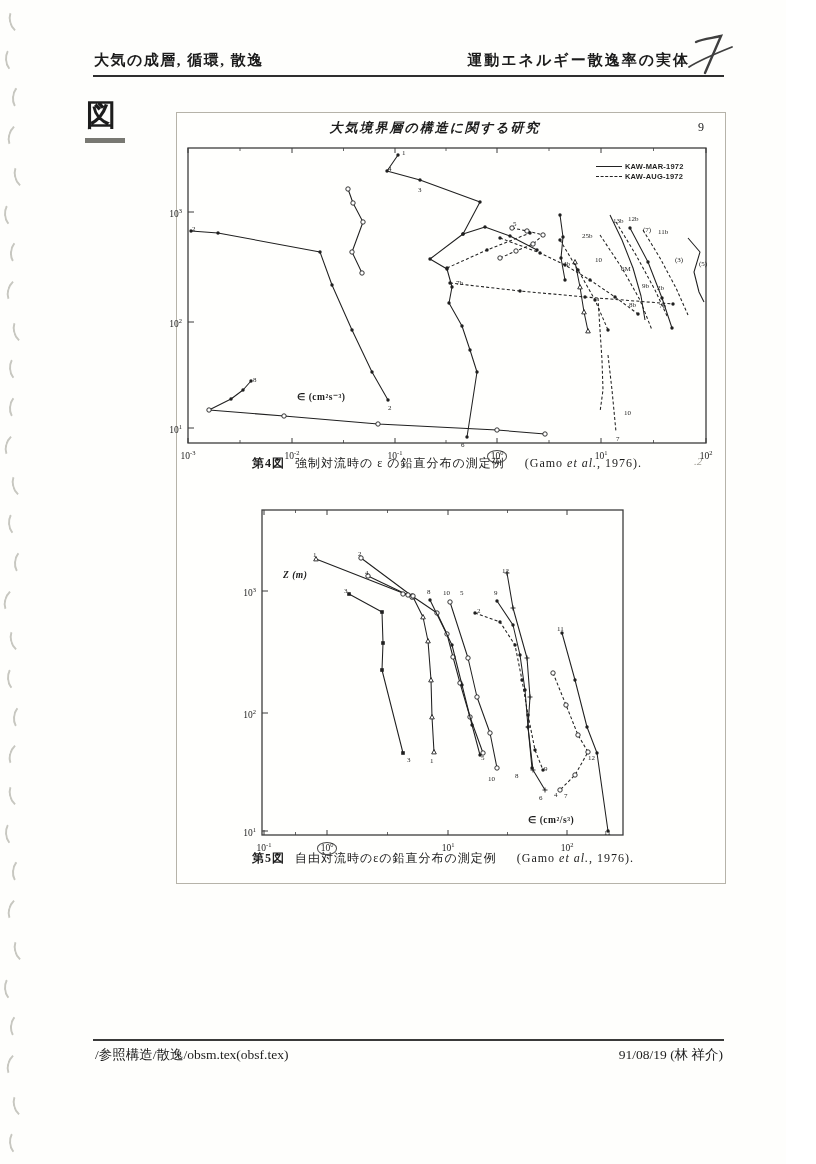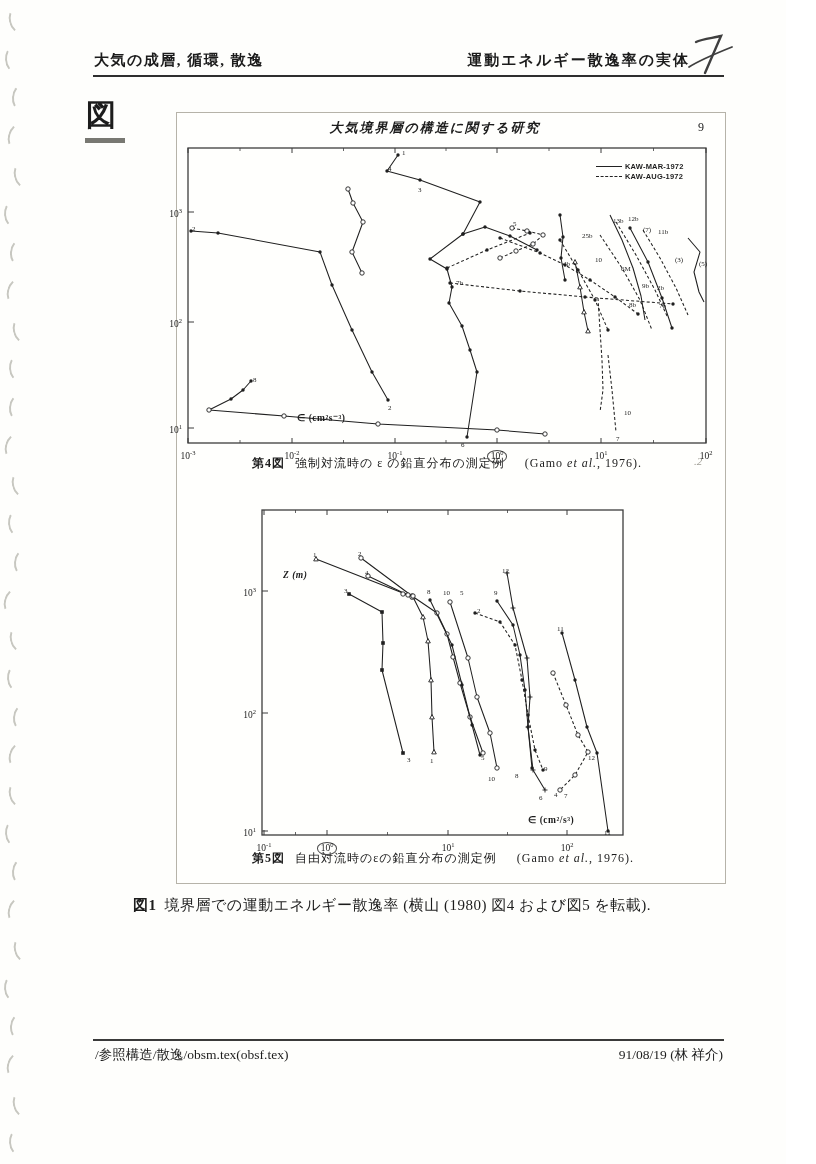--- a/index.html
+++ b/index.html
@@ -345,23 +345,20 @@
       <text x="564" y="798" font-size="7" fill="#1f1f1f" font-family="&quot;Liberation Serif&quot;, serif">7</text>
       <text x="604" y="835" font-size="7" fill="#1f1f1f" font-family="&quot;Liberation Serif&quot;, serif">11</text>
     </svg>
 
   <div class="abs cap cap4">
     <span class="cap-label">第4図</span><span>強制対流時の ε の鉛直分布の測定例</span><span class="cap-ref"><span>(Gamo </span><i>et al.</i><span>, 1976).</span></span>
   </div>
   <div class="abs cap cap5">
     <span class="cap-label">第5図</span><span>自由対流時のεの鉛直分布の測定例</span><span class="cap-ref"><span>(Gamo </span><i>et al.</i><span>, 1976).</span></span>
   </div>
-  <div class="abs main-cap">
-    <span class="cap-label">図1</span><span>境界層での運動エネルギー散逸率 (横山 (1980) 図4 および図5 を転載).</span>
-  </div>
 
   <div class="abs f-rule"></div>
   <div class="abs f-left">/参照構造/散逸/obsm.tex(obsf.tex)</div>
   <div class="abs f-right">91/08/19 (林 祥介)</div>
 
 <div class="bind" style="top: 8px; left: 9px; transform: rotate(-15deg);"></div>
     <div class="bind" style="top: 46.7px; left: 5.3px; transform: rotate(-5deg);"></div>
     <div class="bind" style="top: 85.4px; left: 11.6px; transform: rotate(5deg);"></div>
     <div class="bind" style="top: 124.1px; left: 7.9px; transform: rotate(15deg);"></div>
     <div class="bind" style="top: 162.8px; left: 14.2px; transform: rotate(-15deg);"></div>
@@ -392,21 +389,21 @@
     <div class="bind" style="top: 1130.3px; left: 9.2px; transform: rotate(-5deg);"></div>
     <span class="tick" style="left: 173px; top: 447px;"><span>10<sup>-3</sup></span></span>
     <span class="tick" style="left: 277px; top: 447px;"><span>10<sup>-2</sup></span></span>
     <span class="tick" style="left: 380px; top: 447px;"><span>10<sup>-1</sup></span></span>
     <span class="tick" style="left: 482px; top: 447px;"><span class="circ">10<sup>0</sup></span></span>
     <span class="tick" style="left: 586px; top: 447px;"><span>10<sup>1</sup></span></span>
     <span class="tick" style="left: 691px; top: 447px;"><span>10<sup>2</sup></span></span>
     <span class="tick yt" style="left: 152px; top: 205px;"><span>10<sup>3</sup></span></span>
     <span class="tick yt" style="left: 152px; top: 315px;"><span>10<sup>2</sup></span></span>
     <span class="tick yt" style="left: 152px; top: 421px;"><span>10<sup>1</sup></span></span>
-    <span class="axis-label" style="left: 297px; top: 412px;">∈ (cm²s⁻³)</span>
+    <span class="axis-label" style="left: 297px; top: 391px;">∈ (cm²s⁻³)</span>
     <span class="tick" style="left: 249px; top: 839px;"><span>10<sup>-1</sup></span></span>
     <span class="tick" style="left: 312px; top: 839px;"><span class="circ">10<sup>0</sup></span></span>
     <span class="tick" style="left: 433px; top: 839px;"><span>10<sup>1</sup></span></span>
     <span class="tick" style="left: 552px; top: 839px;"><span>10<sup>2</sup></span></span>
     <span class="tick yt" style="left: 226px; top: 584px;"><span>10<sup>3</sup></span></span>
     <span class="tick yt" style="left: 226px; top: 706px;"><span>10<sup>2</sup></span></span>
     <span class="tick yt" style="left: 226px; top: 824px;"><span>10<sup>1</sup></span></span>
     <span class="axis-label" style="left: 512px; top: 814px; margin-left: 16px;">∈ (cm²/s³)</span>
     <span class="axis-label" style="left: 283px; top: 570px; font-style: italic;">Z (m)</span>
   </div>

